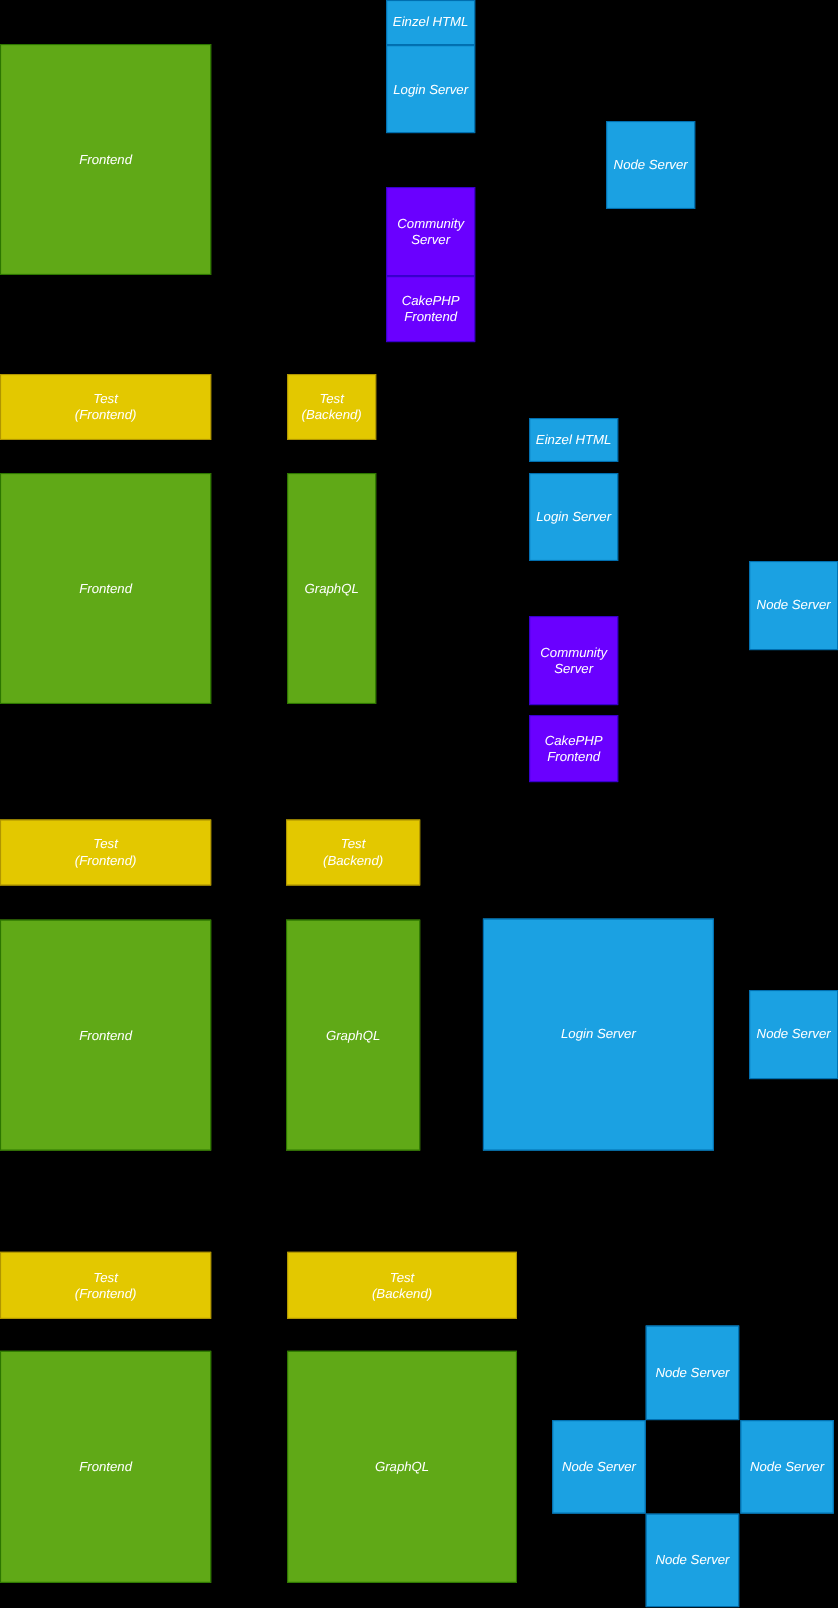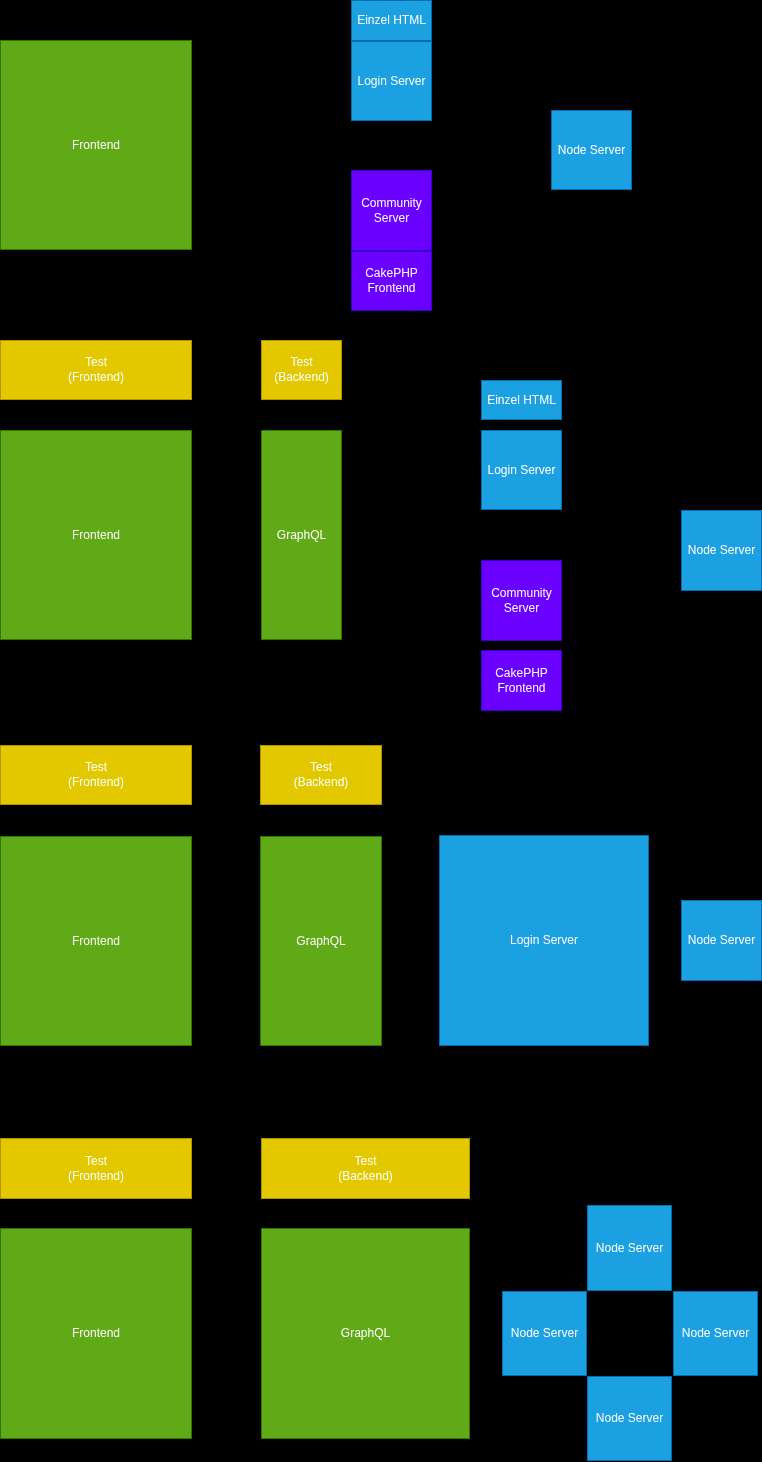--- a/index.html
+++ b/index.html
@@ -27,20 +27,21 @@
     align-items: center;
     justify-content: center;
     text-align: center;
     font-size: 12px;
     line-height: 1.25;
     color: #ffffff;
   }
   .box .label {
     white-space: pre-line;
     padding: 0 2px;
+    font-style: italic;
   }
 </style>
 </head>
 <body>
 
 <div id="canvas" style="background: rgb(0, 0, 0);">
     <div>
       <div class="box" style="left: 0px; top: 40px; width: 192px; height: 210px; background: rgb(96, 169, 23); border-color: rgb(45, 118, 0); color: rgb(255, 255, 255);">
         <span class="label">Frontend</span>
       </div>

